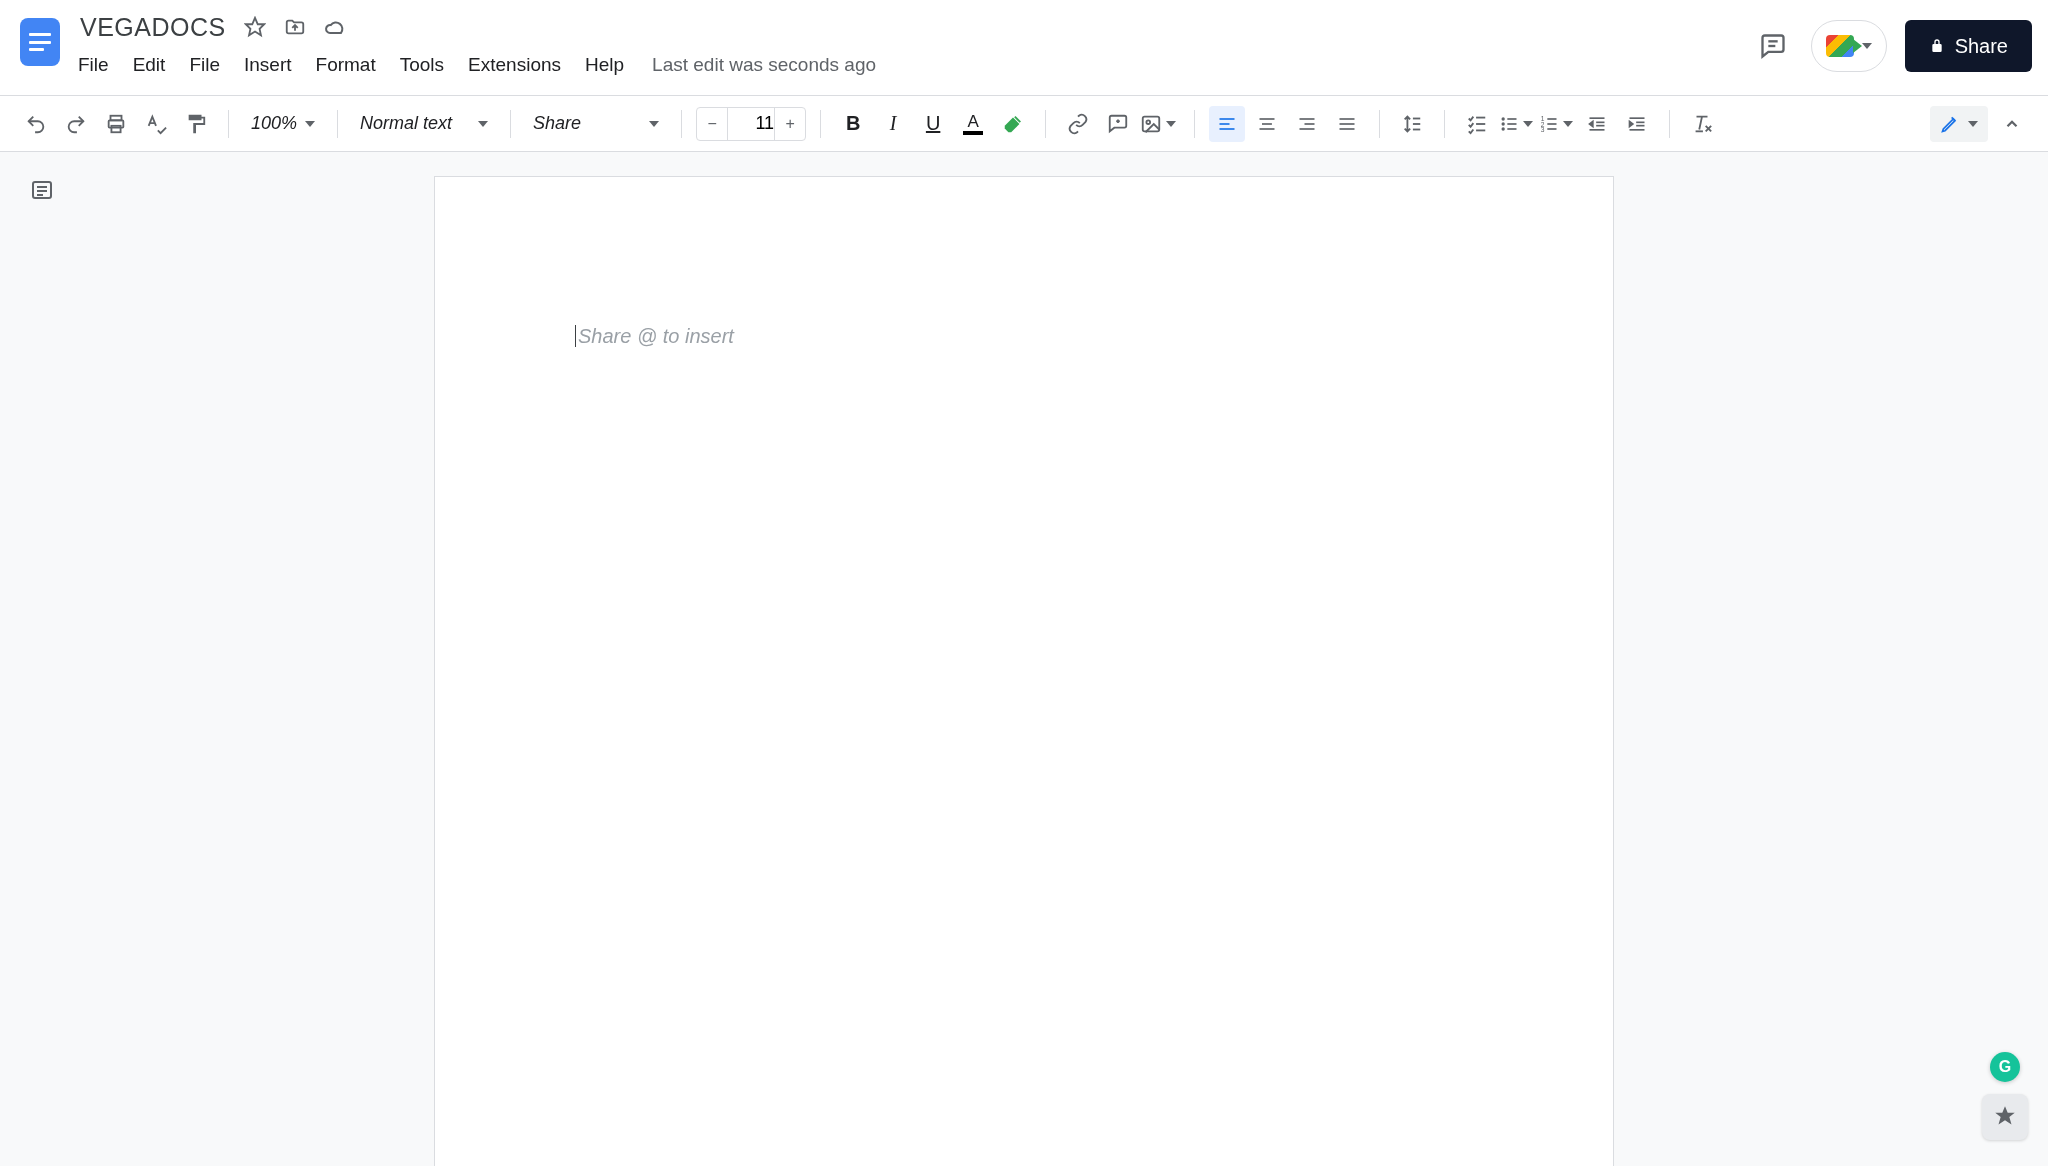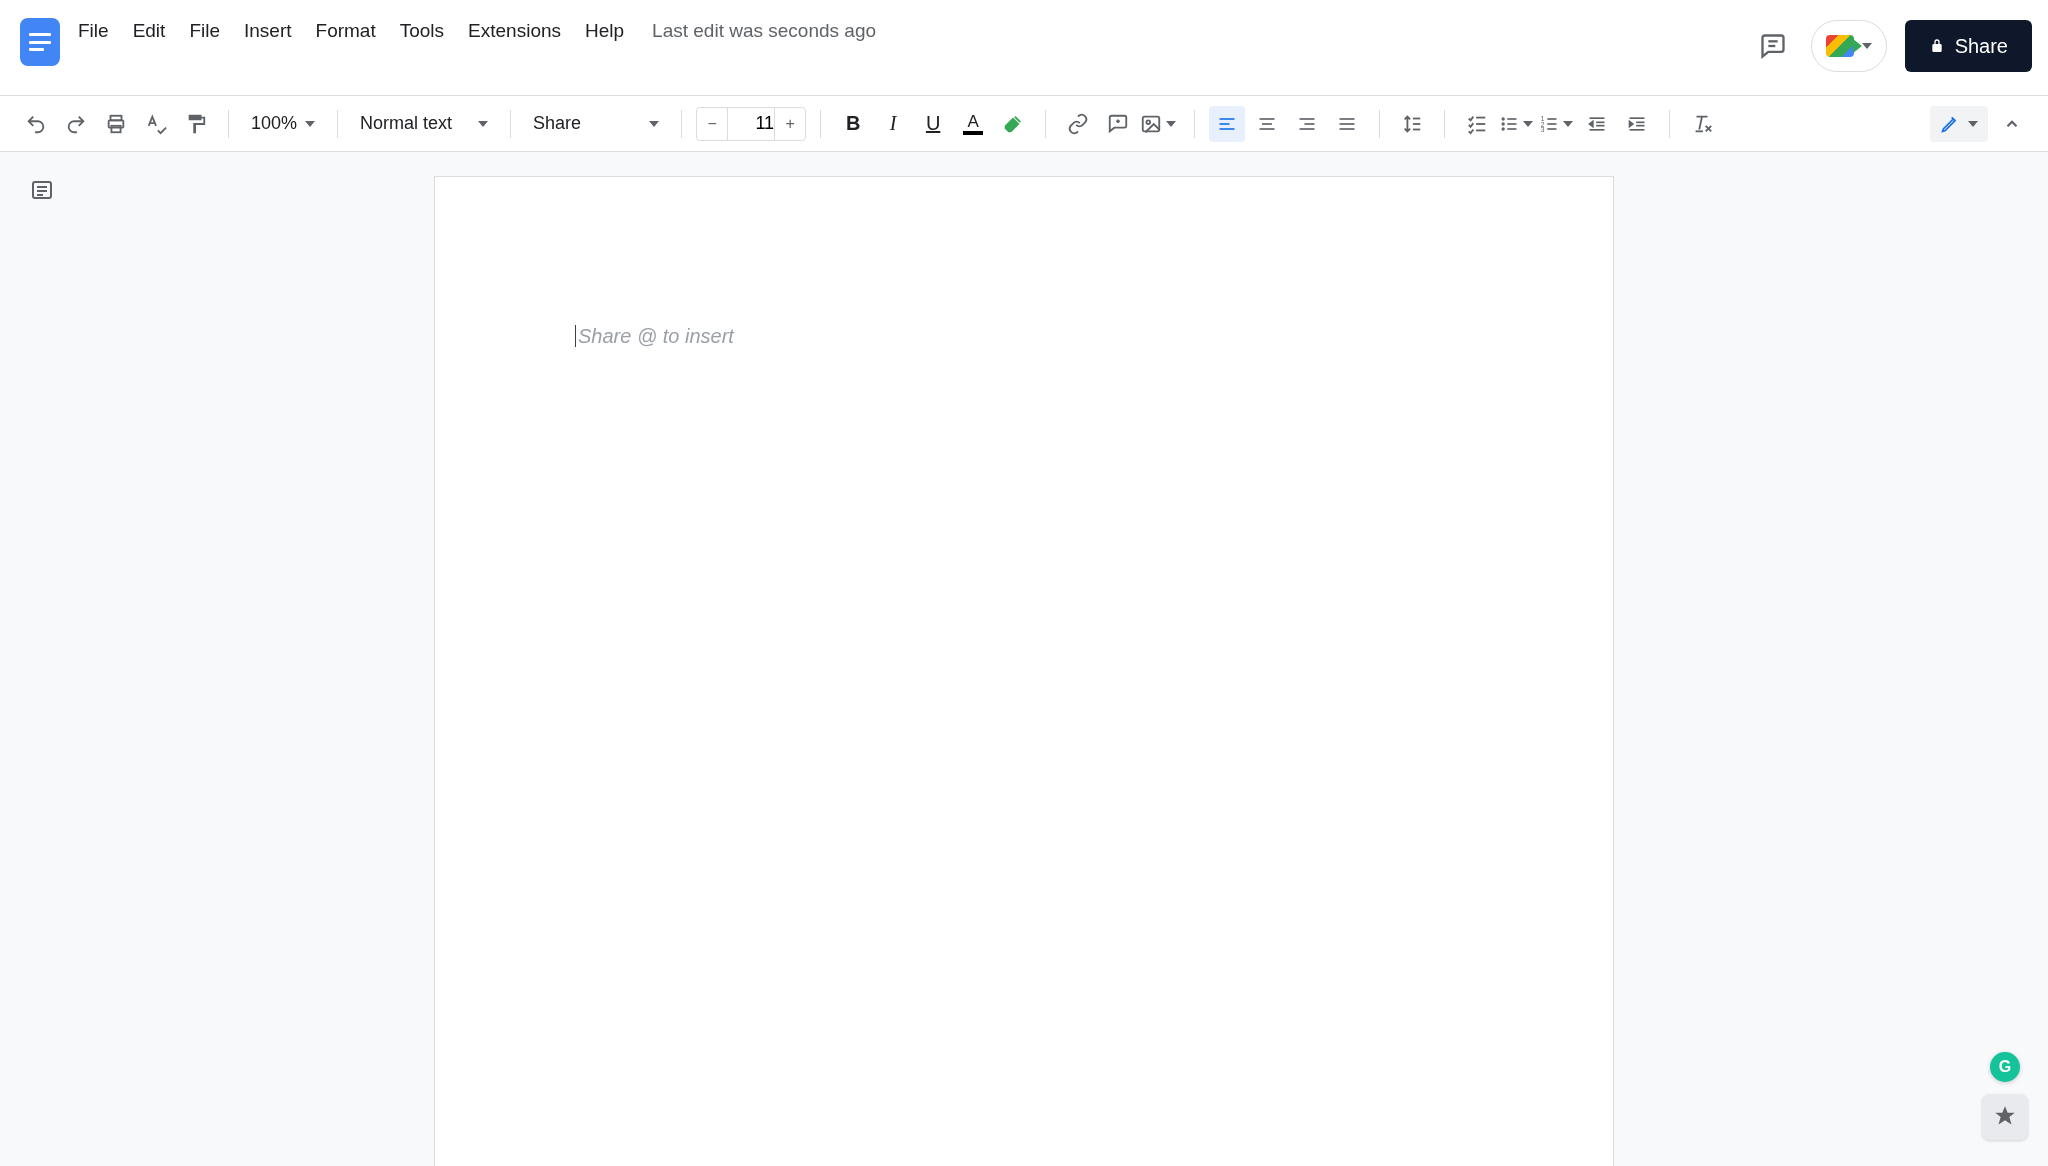--- a/index.html
+++ b/index.html
@@ -50,21 +50,21 @@
     height:56px; border-bottom:1px solid #dadce0; display:flex; align-items:center; padding:0 18px; gap:4px;
     background:#fff;
   }
   .tbtn {
     min-width:36px; height:36px; border-radius:4px; display:flex; align-items:center; justify-content:center;
     color:#5f6368; cursor:pointer; position:relative;
   }
   .tbtn.active { background:#e8f0fe; color:#1a73e8;}
   .tsep { width:1px; height:28px; background:#dadce0; margin:0 10px;}
   .zoom, .style, .font {
-    display:flex; align-items:center; gap:8px; padding:0 8px; height:36px; cursor:pointer; border-radius:4px; color:#202124; font-size:18px;
+    display:flex; align-items:center; gap:8px; padding:0 8px; height:36px; cursor:pointer; border-radius:4px; color:#202124; font-size:18px;font-style:italic;
   }
   .size-ctl { display:flex; align-items:center; border:1px solid #dadce0; border-radius:4px; height:34px;}
   .size-ctl .step { width:30px; height:100%; display:flex; align-items:center; justify-content:center; cursor:pointer; color:#5f6368;}
   .size-ctl input { width:48px; height:100%; border:none; border-left:1px solid #dadce0; border-right:1px solid #dadce0; text-align:right; font-size:18px; outline:none;}
   .toolbar-right { margin-left:auto; display:flex; align-items:center; gap:6px;}
   .edit-mode { background:#f1f3f4; border-radius:4px; padding:0 10px; height:36px; display:flex; align-items:center; gap:8px; color:#1a73e8; cursor:pointer;}
   .collapse-up { width:36px; height:36px; display:flex; align-items:center; justify-content:center; color:#5f6368; cursor:pointer; border-radius:4px;}
 
   svg { display:block; }
 
@@ -108,20 +108,41 @@
       <div class="logo-box">
         <div class="logo-lines">
             <span></span>
             <span></span>
             <span></span>
           </div>
       </div>
     </div>
 
     <div class="title-area">
+      <div class="title-row">
+        <div class="doc-title">VEGADOCS</div>
+        <div class="title-icons">
+          <div class="iconbtn">
+            <svg width="22" height="22" viewBox="0 0 24 24" fill="none" stroke="currentColor" stroke-width="2">
+                <polygon points="12 2 15 9 22 9 17 14 18.5 21 12 17 5.5 21 7 14 2 9 9 9 12 2"></polygon>
+              </svg>
+          </div>
+          <div class="iconbtn">
+            <svg width="22" height="22" viewBox="0 0 24 24" fill="none" stroke="currentColor" stroke-width="2">
+                <path d="M3 7a2 2 0 0 1 2-2h4l2 2h8a2 2 0 0 1 2 2v8a2 2 0 0 1-2 2H5a2 2 0 0 1-2-2z"></path>
+                <path d="M12 10v6M9 13l3-3 3 3"></path>
+              </svg>
+          </div>
+          <div class="iconbtn">
+            <svg width="24" height="24" viewBox="0 0 24 24" fill="none" stroke="currentColor" stroke-width="2">
+                <path d="M18 18H7a4 4 0 1 1 .7-7.95A6 6 0 1 1 18 18z"></path>
+              </svg>
+          </div>
+        </div>
+      </div>
       <div class="menubar">
         <div class="menu-item">File</div>
         <div class="menu-item">Edit</div>
         <div class="menu-item">File</div>
         <div class="menu-item">Insert</div>
         <div class="menu-item">Format</div>
         <div class="menu-item">Tools</div>
         <div class="menu-item">Extensions</div>
         <div class="menu-item">Help</div>
         <div class="last-edit">Last edit was seconds ago</div>

